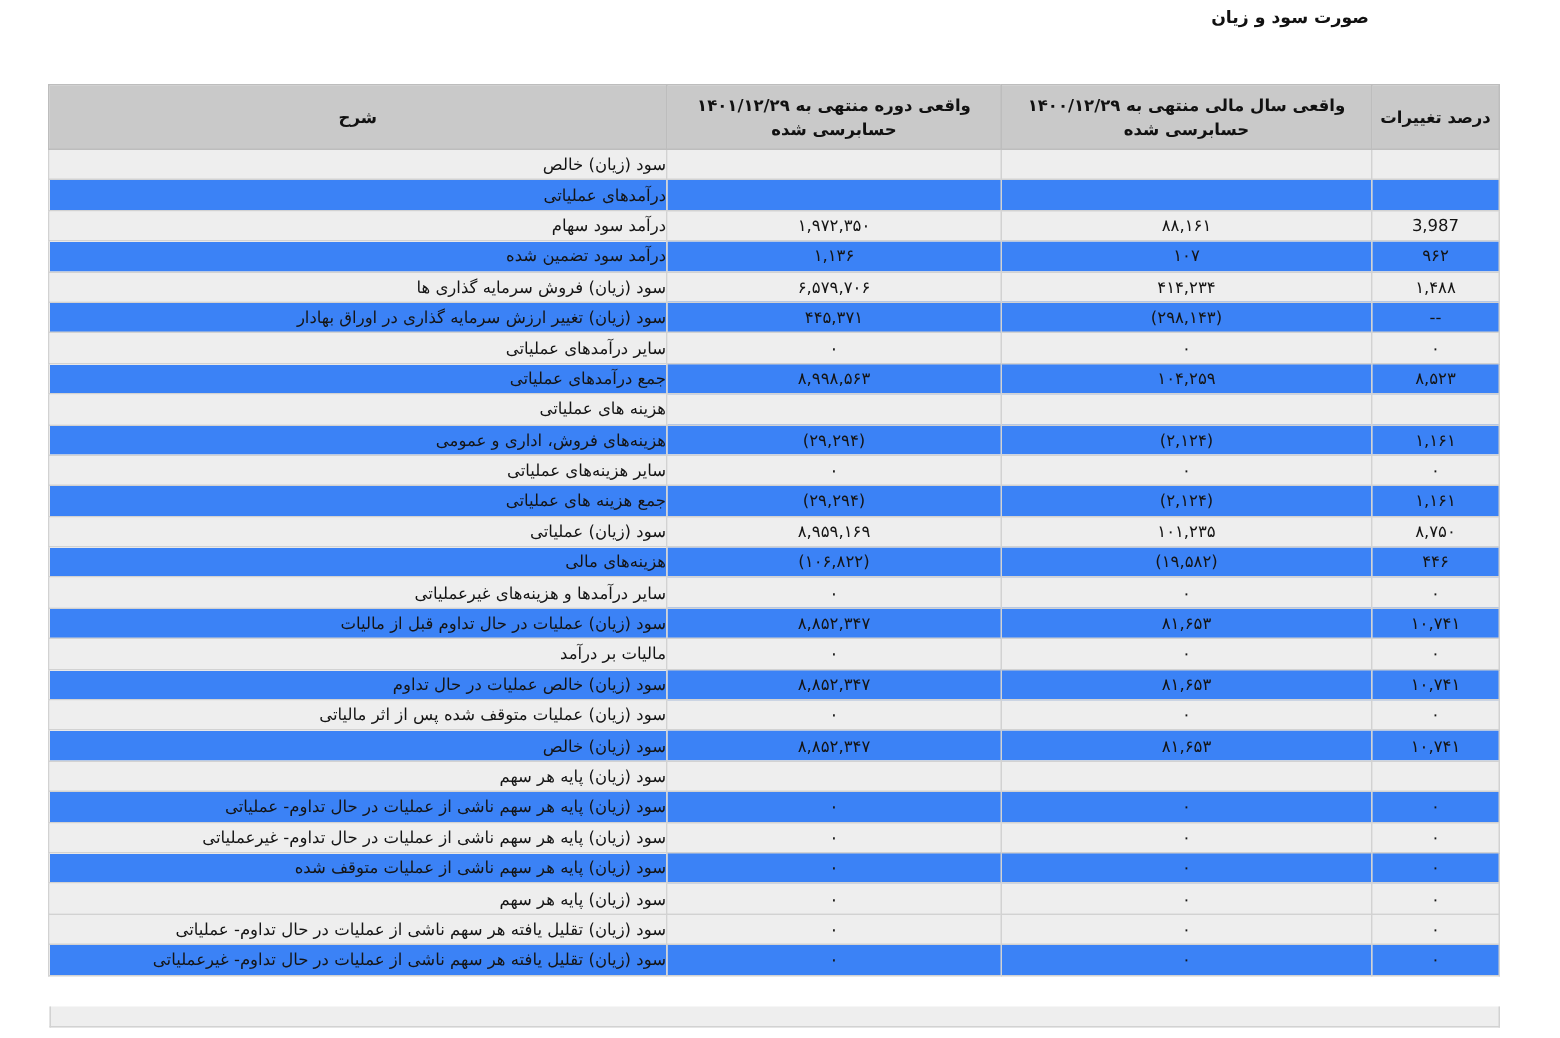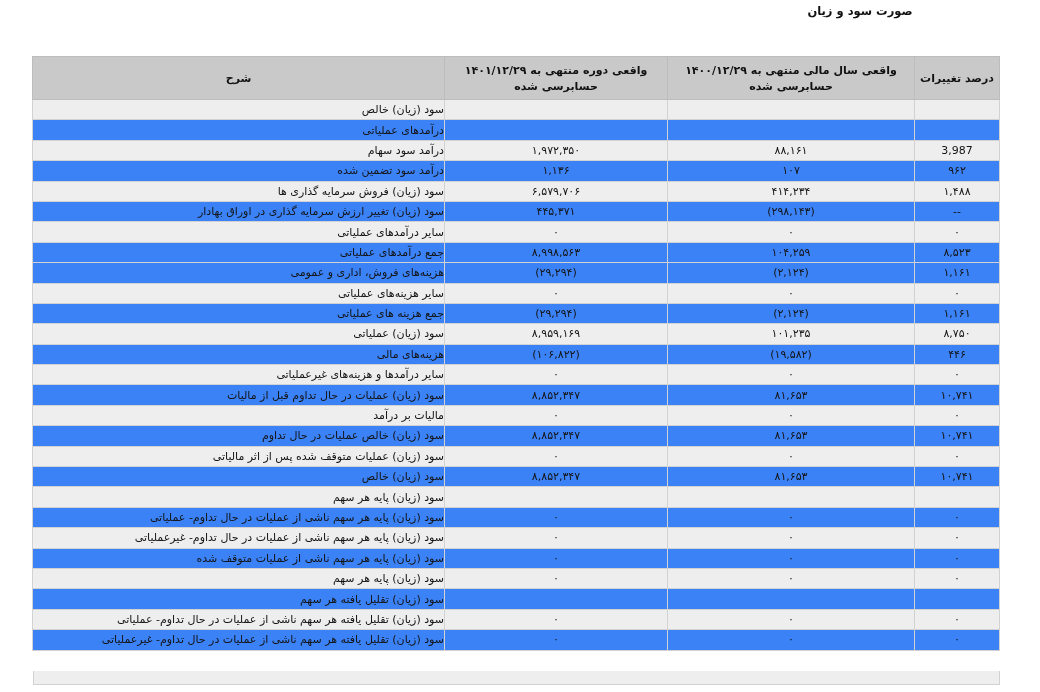--- a/index.html
+++ b/index.html
@@ -196,20 +196,26 @@
           <td class="num">۰</td>
           <td class="num">۰</td>
           <td class="desc">سایر درآمدهای عملیاتی</td>
         </tr>
         <tr class="plain">
           <td class="num">۸,۵۲۳</td>
           <td class="num">۱۰۴,۲۵۹</td>
           <td class="num">۸,۹۹۸,۵۶۳</td>
           <td class="desc">جمع درآمدهای عملیاتی</td>
         </tr>
+        <tr class="alt">
+          <td class="num"></td>
+          <td class="num"></td>
+          <td class="num"></td>
+          <td class="desc">هزینه های عملیاتی</td>
+        </tr>
         <tr class="plain">
           <td class="num">۱,۱۶۱</td>
           <td class="num">(۲,۱۲۴)</td>
           <td class="num">(۲۹,۲۹۴)</td>
           <td class="desc">هزینه‌های فروش، اداری و عمومی</td>
         </tr>
         <tr class="alt">
           <td class="num">۰</td>
           <td class="num">۰</td>
           <td class="num">۰</td>
@@ -292,26 +298,20 @@
           <td class="num">۰</td>
           <td class="num">۰</td>
           <td class="desc">سود (زیان) پایه هر سهم ناشی از عملیات متوقف شده</td>
         </tr>
         <tr class="alt">
           <td class="num">۰</td>
           <td class="num">۰</td>
           <td class="num">۰</td>
           <td class="desc">سود (زیان) پایه هر سهم</td>
         </tr>
-        <tr class="plain">
-          <td class="num"></td>
-          <td class="num"></td>
-          <td class="num"></td>
-          <td class="desc">سود (زیان) تقلیل یافته هر سهم</td>
-        </tr>
         <tr class="alt">
           <td class="num">۰</td>
           <td class="num">۰</td>
           <td class="num">۰</td>
           <td class="desc">سود (زیان) تقلیل یافته هر سهم ناشی از عملیات در حال تداوم- عملیاتی</td>
         </tr>
         <tr class="plain">
           <td class="num">۰</td>
           <td class="num">۰</td>
           <td class="num">۰</td>

